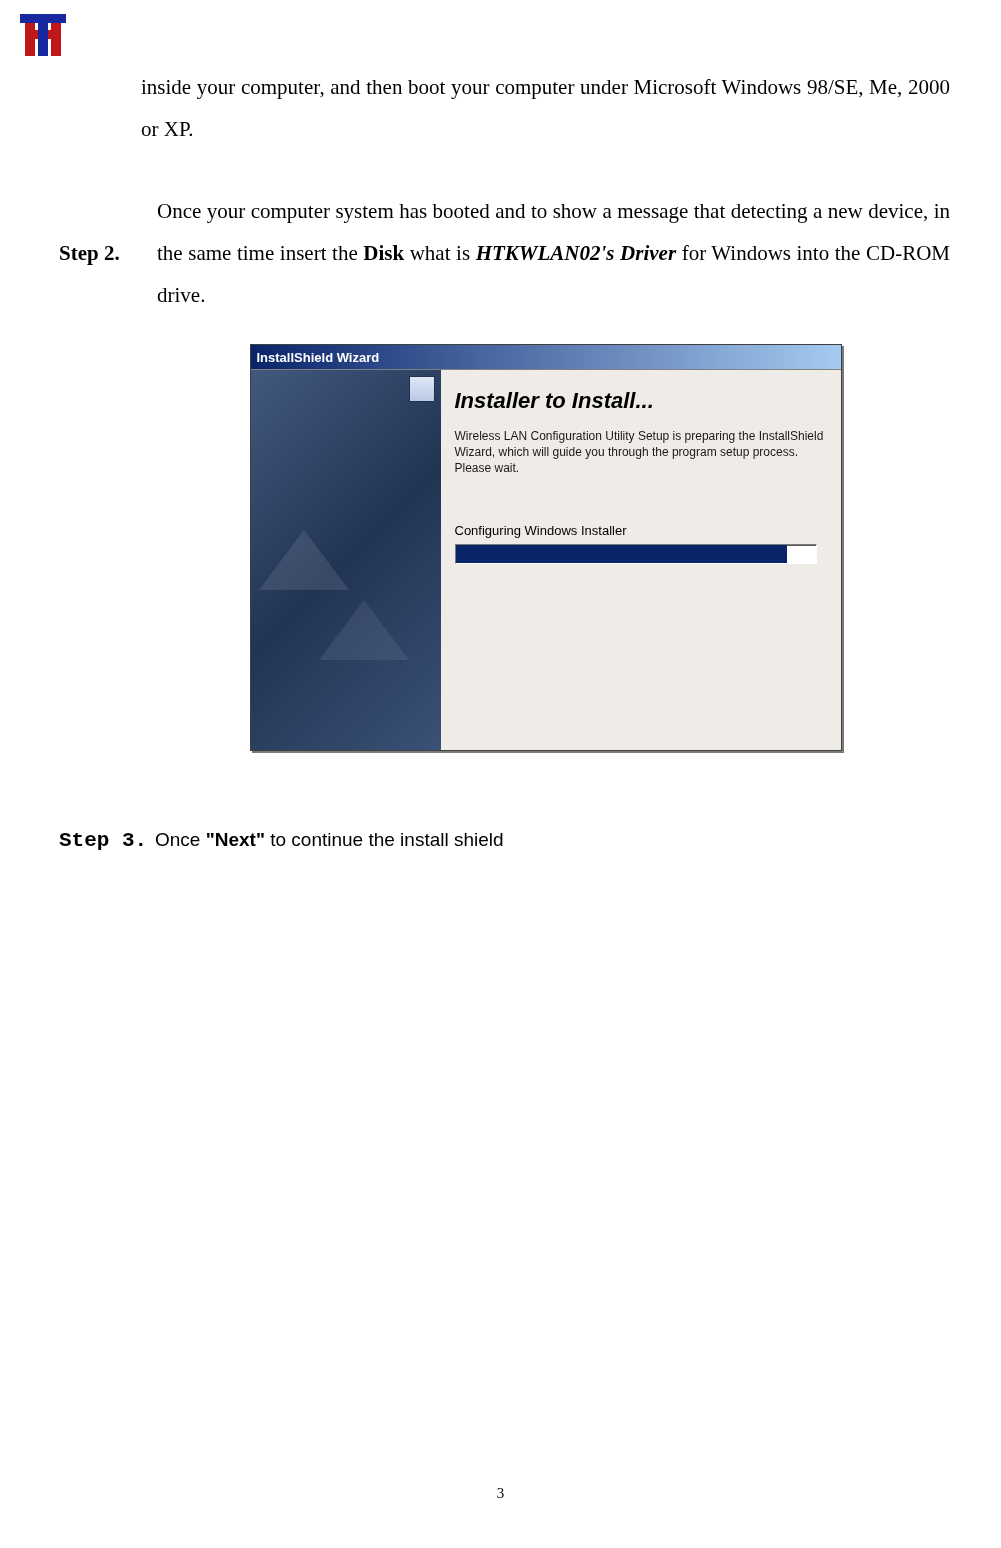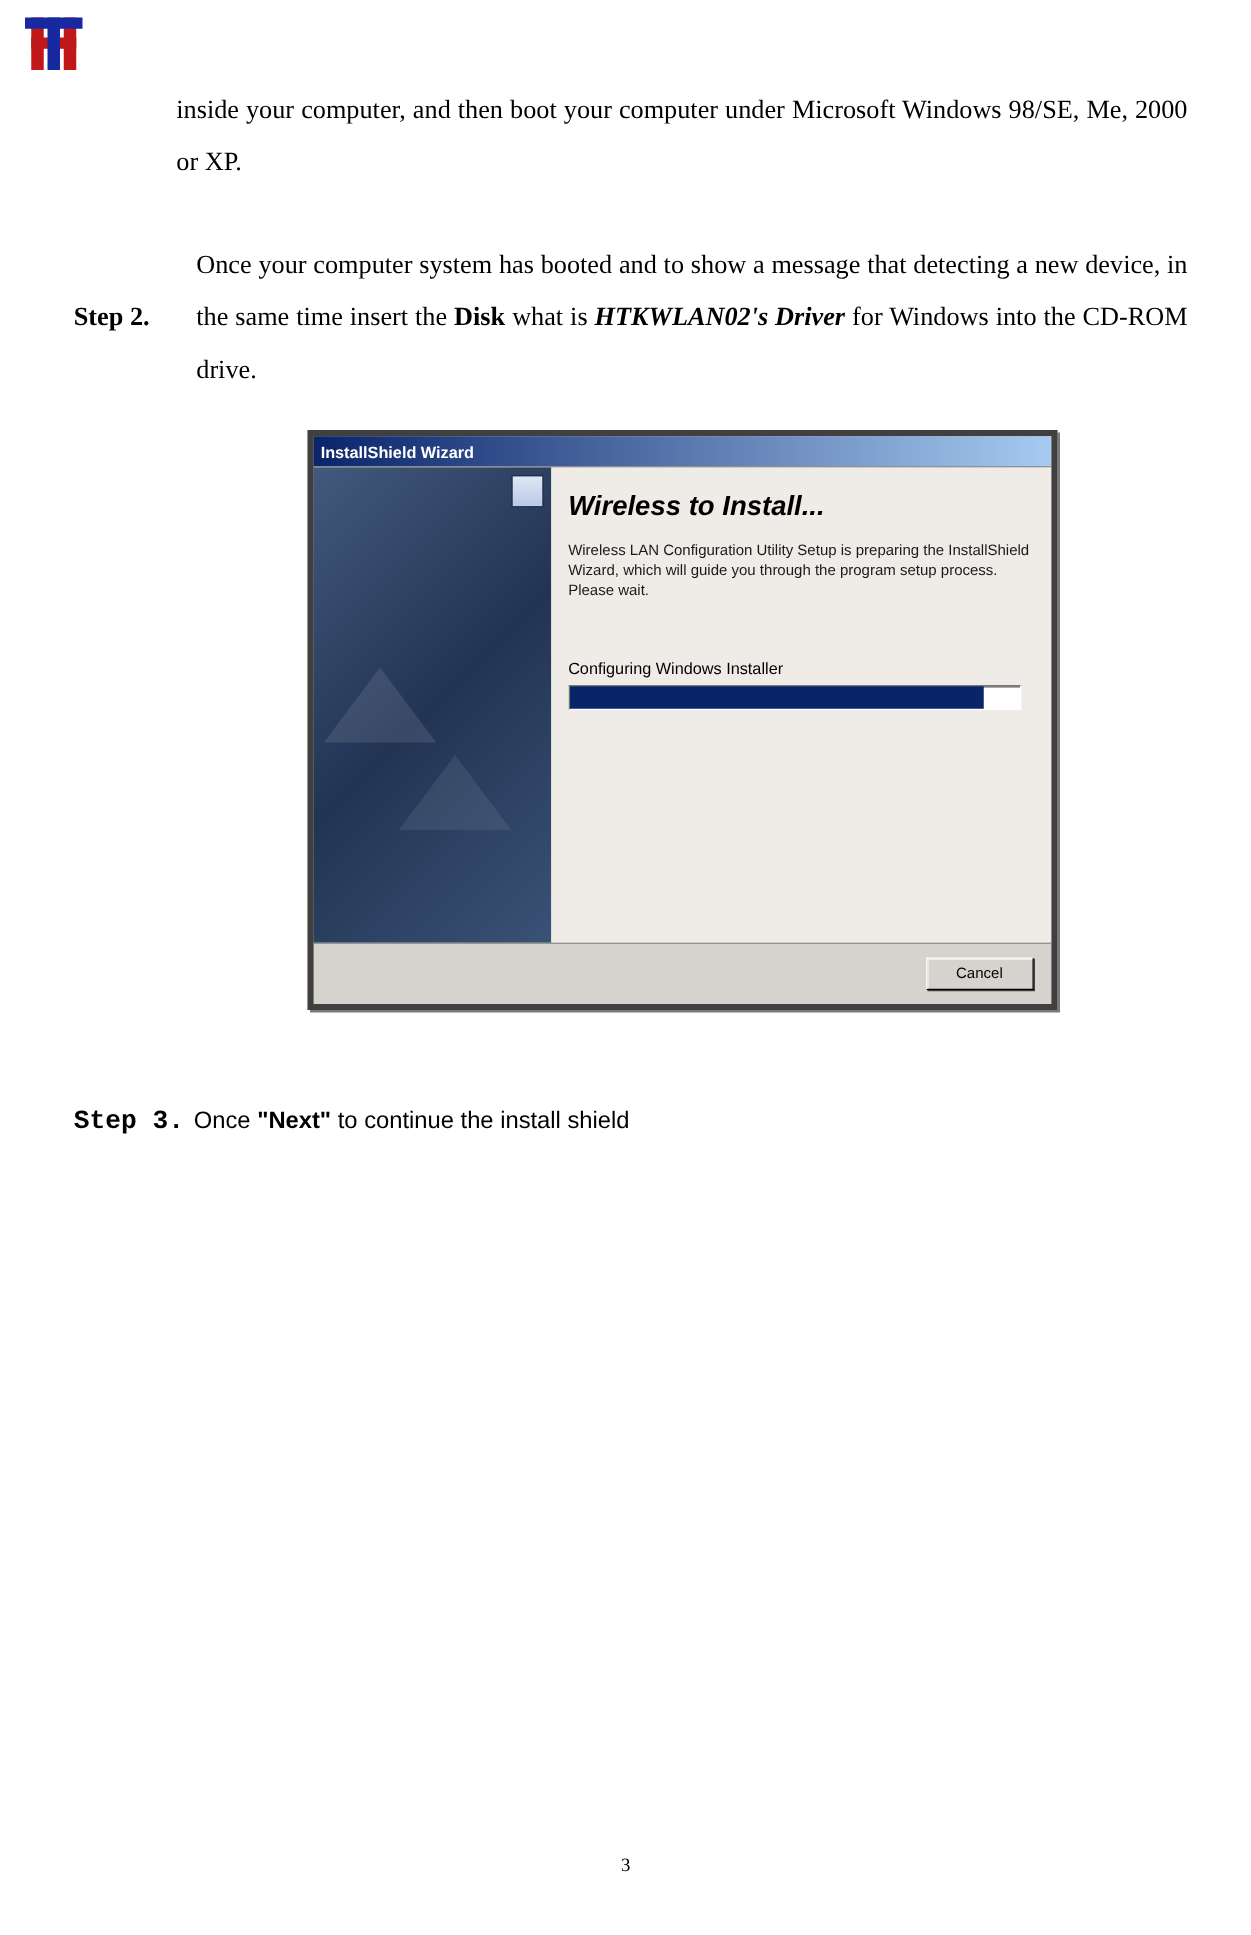--- a/index.html
+++ b/index.html
@@ -74,21 +74,21 @@
     line-height: 2.0;
   }
   .step3-body .bold { font-weight: bold; }
 
   
   .installer {
     width: 590px;
     margin: 28px auto 0 auto;
     box-shadow: 2px 2px 0 #7a7a7a, -1px -1px 0 #ffffff inset;
     background: #d6d3ce;
-    border: 5px solid #404040;
+    border: 1px solid #404040;
     font-family: Tahoma, Arial, sans-serif;
   }
   .titlebar {
     background: linear-gradient(to right, #0a246a, #a6caf0);
     height: 24px;
     display: flex;
     align-items: center;
     padding: 0 6px;
   }
   .titlebar-text {
@@ -246,31 +246,28 @@
       </div>
       <div class="installer-body">
         <div class="installer-side">
           <div class="corner"></div>
           <div class="triangles">
             <div class="tri"></div>
             <div class="tri b"></div>
           </div>
         </div>
         <div class="installer-main">
-          <div class="installer-title">Wireless to Install...</div>
+          <div class="installer-title">Installer to Install...</div>
           <div class="installer-desc">Wireless LAN Configuration Utility Setup is preparing the InstallShield Wizard, which will guide you through the program setup process.  Please wait.</div>
           <div class="installer-status">Configuring Windows Installer</div>
           <div class="progress">
             <div class="progress-fill" style="width: 92%;"></div>
           </div>
         </div>
       </div>
-      <div class="installer-footer">
-        <div class="btn">Cancel</div>
-      </div>
     </div>
 
     <div class="step3-wrap">
       <div class="step3-label">Step 3.</div>
       <div class="step3-body">
         <span>Once </span><span class="bold">"Next"</span><span> to continue the install shield</span>
       </div>
     </div>
 
   </div>

